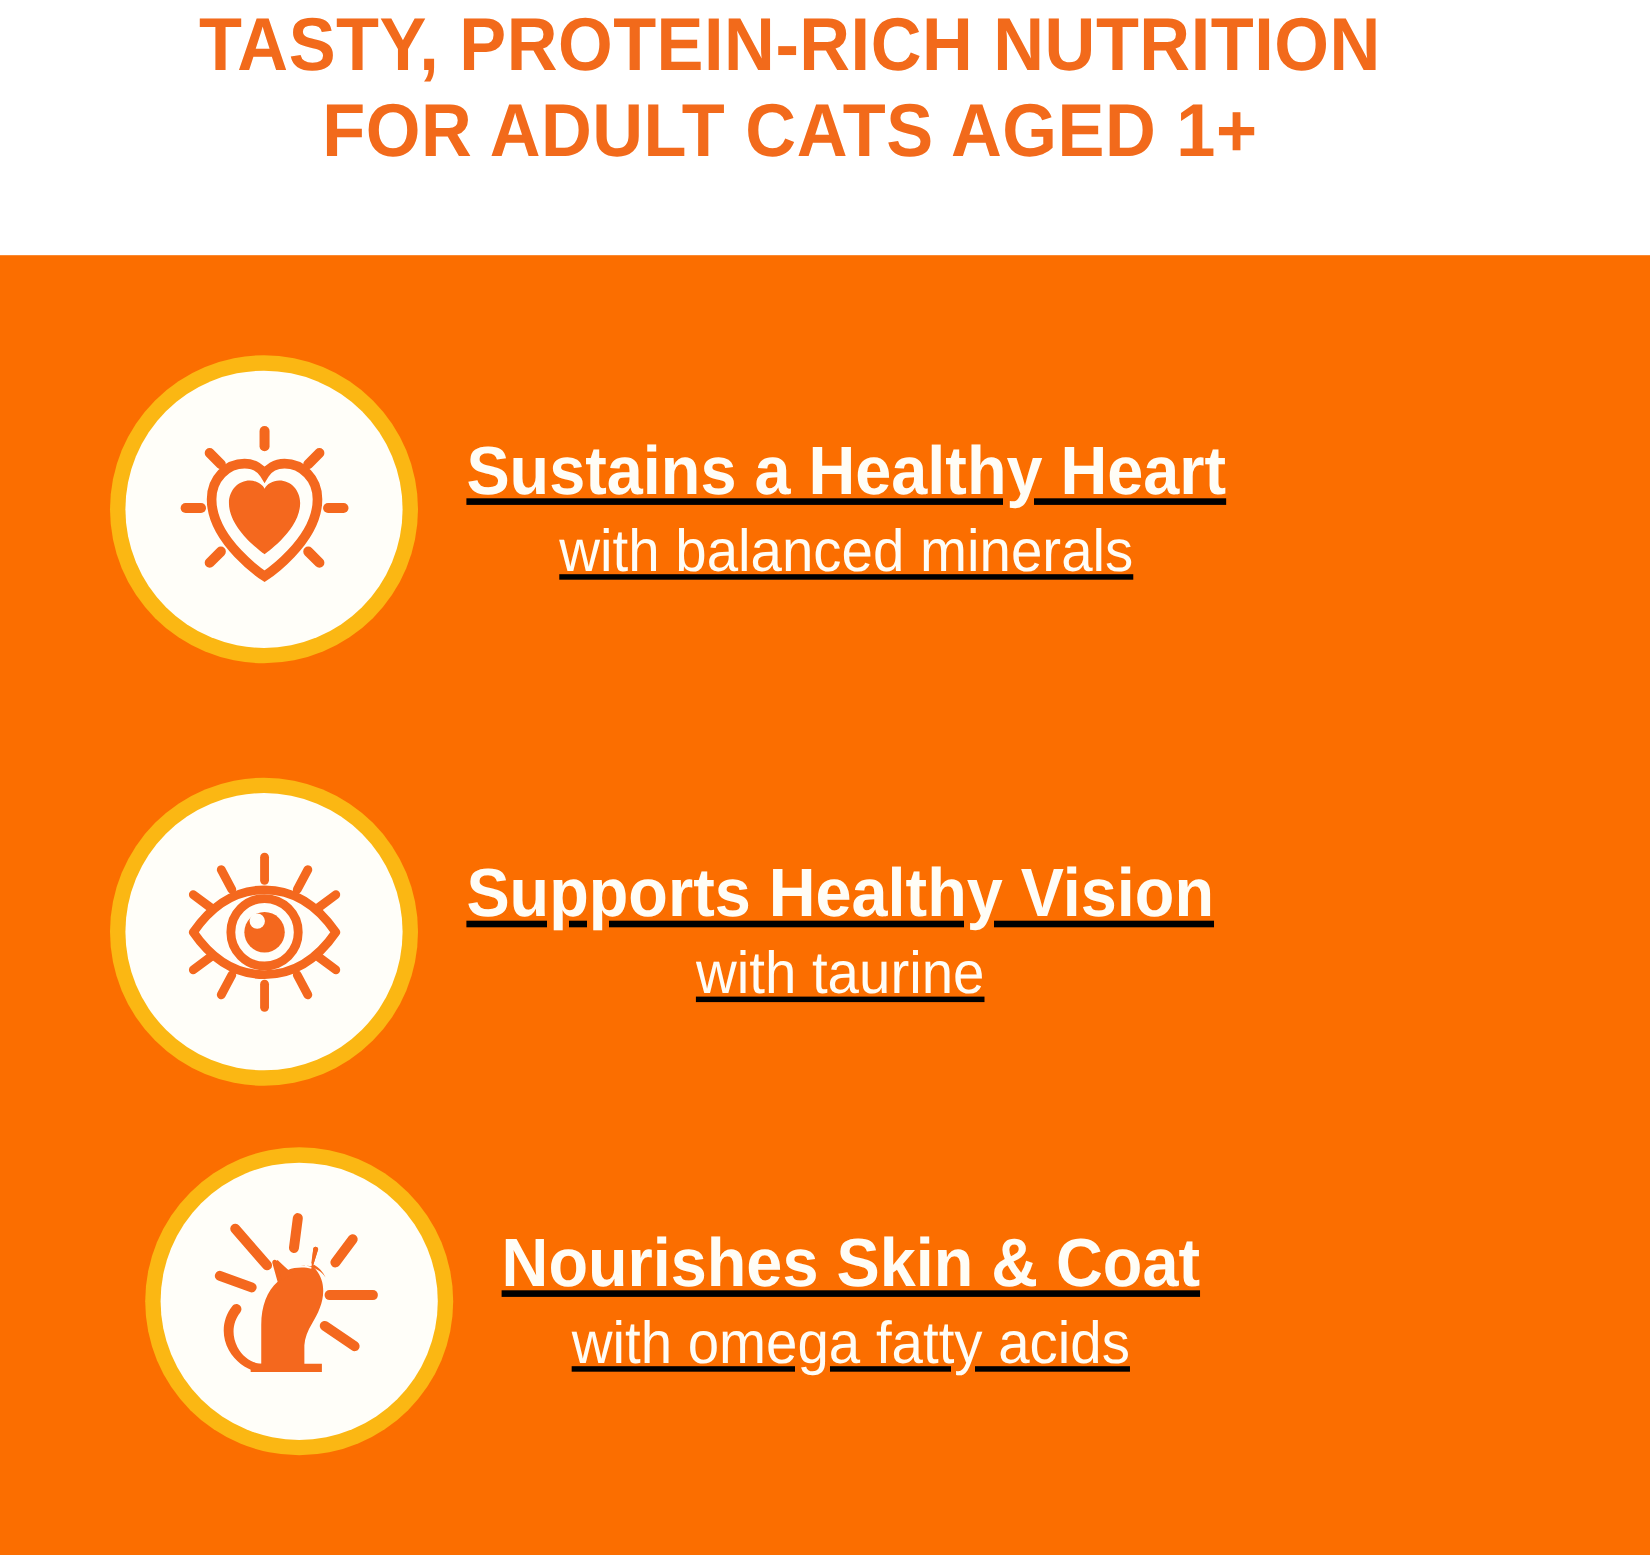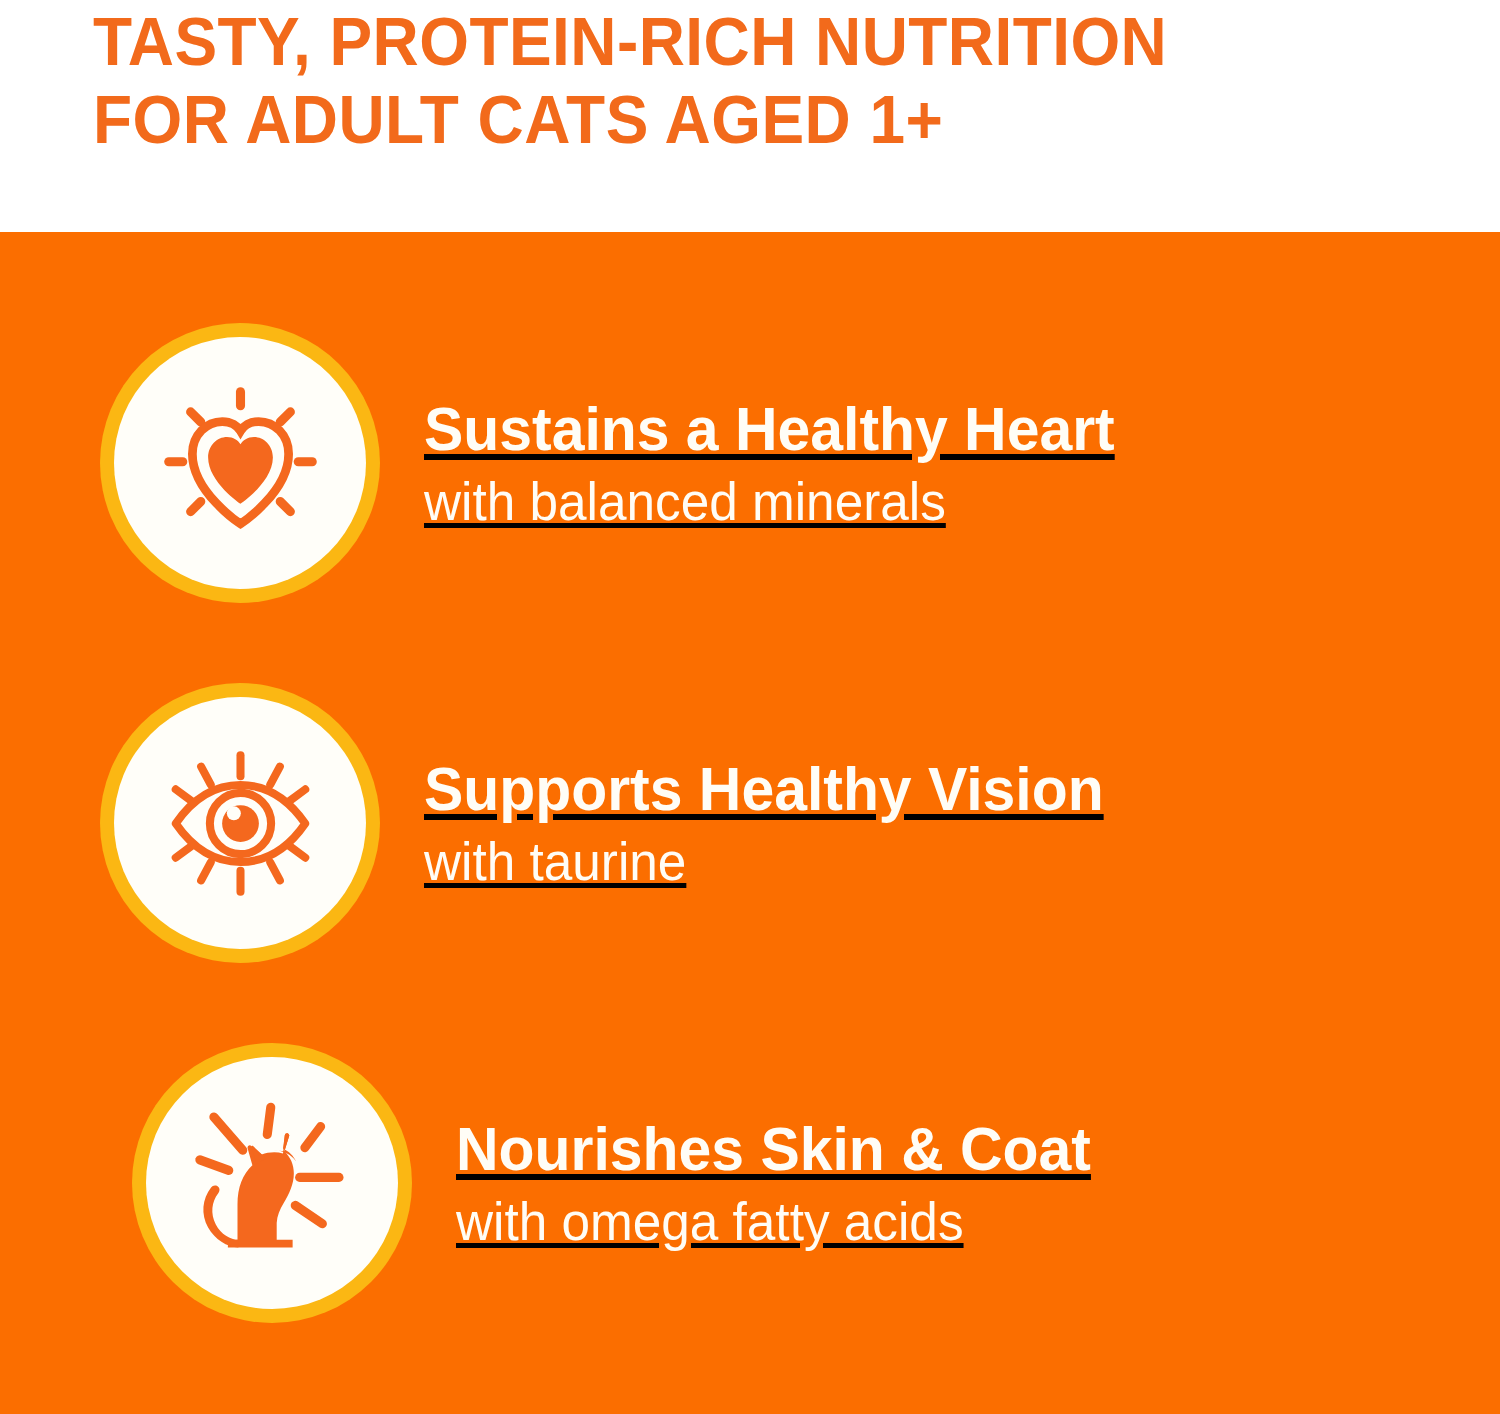--- a/index.html
+++ b/index.html
@@ -10,20 +10,21 @@
   }
   body {
     font-family: "Liberation Sans", sans-serif;
   }
   .page {
     position: relative;
     width: 1500px;
     height: 1414px;
     background: #ffffff;
     overflow: hidden;
+    text-align: center;
   }
 
   
   .headline-block {
     position: absolute;
     left: 93px;
     top: 2px;
     width: 1330px;
     height: 200px;
   }
@@ -54,21 +55,21 @@
   
   .benefit-row {
     position: absolute;
     left: 0;
     width: 1500px;
     height: 290px;
     display: flex;
     align-items: center;
   }
   .benefit-row.row-0 { top: 86px; }
-  .benefit-row.row-1 { top: 446px; }
+  .benefit-row.row-1 { top: 470px; }
   .benefit-row.row-2 { top: 806px; padding-left: 32px; }
 
   .icon-badge {
     position: relative;
     flex: 0 0 auto;
     margin-left: 100px;
     width: 280px;
     height: 280px;
     border-radius: 50%;
     background: #FBB713;

